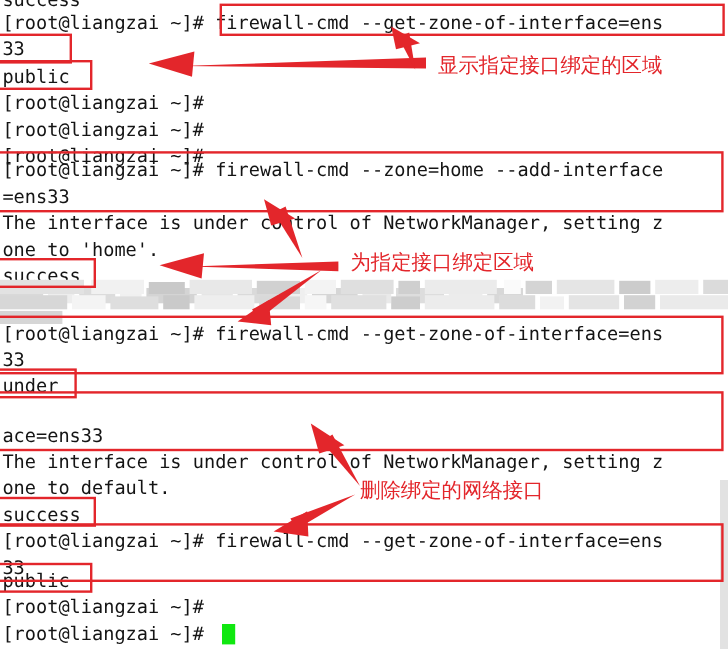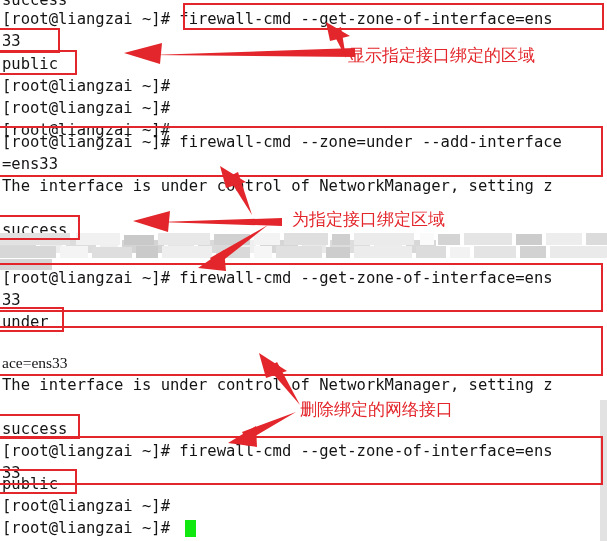--- a/index.html
+++ b/index.html
@@ -51,23 +51,24 @@
 <div id="term">
 
   <div class="topcut">success</div>
 
   <div class="line" style="top:8px;">[root@liangzai ~]# firewall-cmd --get-zone-of-interface=ens</div>
   <div class="line" style="top:30px;">33</div>
   <div class="line" style="top:53px;">public</div>
   <div class="line" style="top:75px;">[root@liangzai ~]#</div>
   <div class="line" style="top:97px;">[root@liangzai ~]#</div>
   <div class="line" style="top:119px;">[root@liangzai ~]#</div>
-  <div class="line" style="top:131px;">[root@liangzai ~]# firewall-cmd --zone=under --add-interface</div>
+  <div class="line" style="top:131px;">[root@liangzai ~]# firewall-cmd --zone=home --add-interface</div>
   <div class="line" style="top:153px;">=ens33</div>
   <div class="line" style="top:175px;">The interface is under control of NetworkManager, setting z</div>
+  <div class="line" style="top:197px;">one to 'home'.</div>
   <div class="line" style="top:219px;">success</div>
 
   <div class="mosaic" style="left:0px;top:240px;width:436px;height:13px;">
     <i style="left:0px;top:0;width:36px;height:13px;background:#d9d9d9;"></i>
     <i style="left:40px;top:0;width:22px;height:13px;background:#ededed;"></i>
     <i style="left:66px;top:0;width:30px;height:13px;background:#dcdcdc;"></i>
     <i style="left:100px;top:0;width:18px;height:13px;background:#f0f0f0;"></i>
     <i style="left:122px;top:0;width:42px;height:13px;background:#d4d4d4;"></i>
     <i style="left:168px;top:0;width:26px;height:13px;background:#e6e6e6;"></i>
     <i style="left:198px;top:0;width:34px;height:13px;background:#dadada;"></i>
@@ -113,22 +114,23 @@
     <i style="left:550px;top:13px;width:57px;height:12px;background:#eaeaea;"></i>
   </div>
 
   <div class="mosaic" style="left:0px;top:259px;width:60px;height:11px;">
     <i style="left:0px;top:0;width:52px;height:11px;background:#d6d6d6;"></i>
   </div>
 
   <div class="line" style="top:267px;">[root@liangzai ~]# firewall-cmd --get-zone-of-interface=ens</div>
   <div class="line" style="top:289px;">33</div>
   <div class="line" style="top:311px;">under</div>
-  <div class="line" style="top:352px;font-family:Liberation Serif, serif;">ace=ens33</div>
+  <div class="line" style="top:352px;">ace=ens33</div>
   <div class="line" style="top:374px;">The interface is under control of NetworkManager, setting z</div>
+  <div class="line" style="top:396px;">one to default.</div>
   <div class="line" style="top:418px;">success</div>
   <div class="line" style="top:440px;">[root@liangzai ~]# firewall-cmd --get-zone-of-interface=ens</div>
   <div class="line" style="top:462px;">33</div>
   <div class="line" style="top:473px;">public</div>
   <div class="line" style="top:495px;">[root@liangzai ~]#</div>
   <div class="line" style="top:517px;">[root@liangzai ~]#</div>
   <div class="cursor" style="left:185px;top:520px;"></div>
 
   <div class="scrollbar" style="top:400px;height:141px;"></div>
 
@@ -178,17 +180,17 @@
       <path d="M300,405 L268,368 L277,362 Z" fill="#e3262b"></path>
       <path d="M259,353 L287,371 L266,378 Z" fill="#e3262b"></path>
     </g>
 
     <g>
       <path d="M296,412 L242,432 L247,441 Z" fill="#e3262b"></path>
       <path d="M228,443 L256,426 L257,447 Z" fill="#e3262b"></path>
     </g>
   </svg>
 
-  <div class="anno" style="left:348px;top:45px;">显示指定接口绑定的区域</div>
+  <div class="anno" style="left:365px;top:45px;">显示指定接口绑定的区域</div>
   <div class="anno" style="left:292px;top:209px;">为指定接口绑定区域</div>
   <div class="anno" style="left:300px;top:399px;">删除绑定的网络接口</div>
 
 </div>
 
 </body></html>

